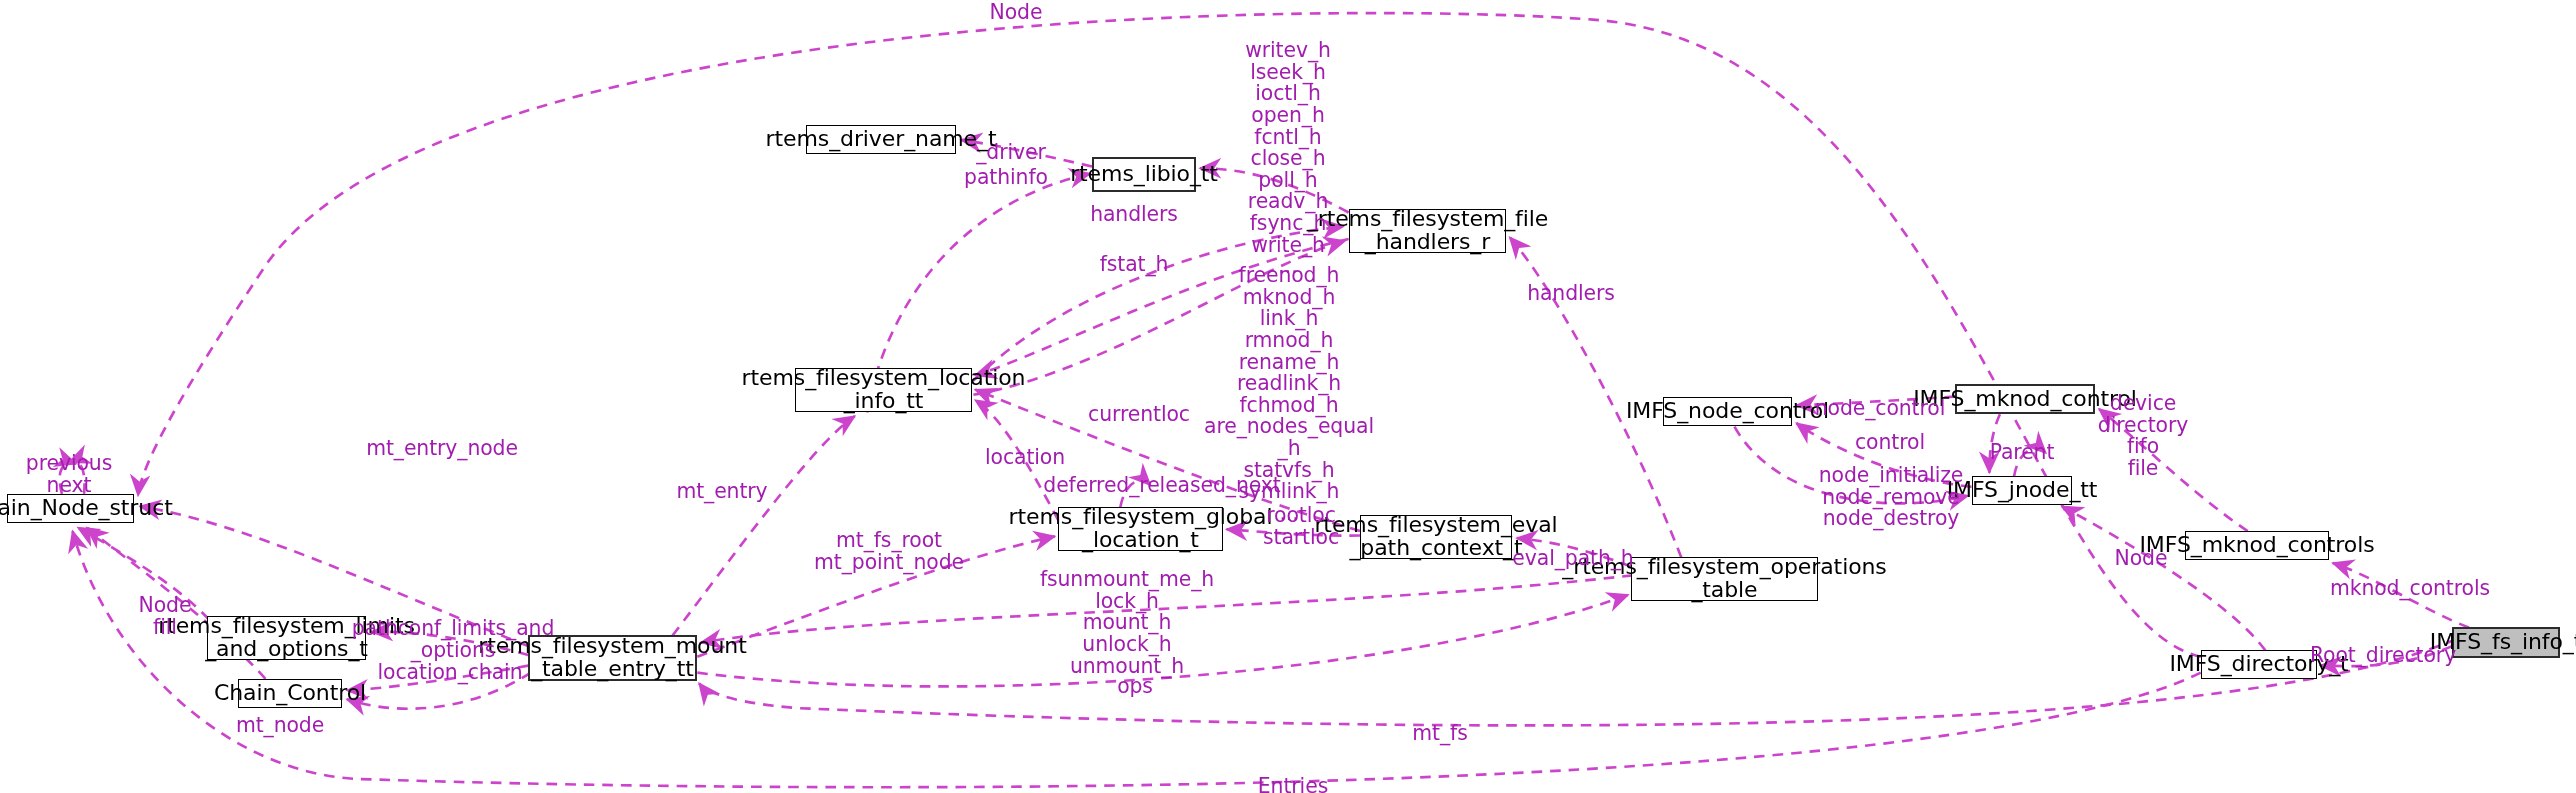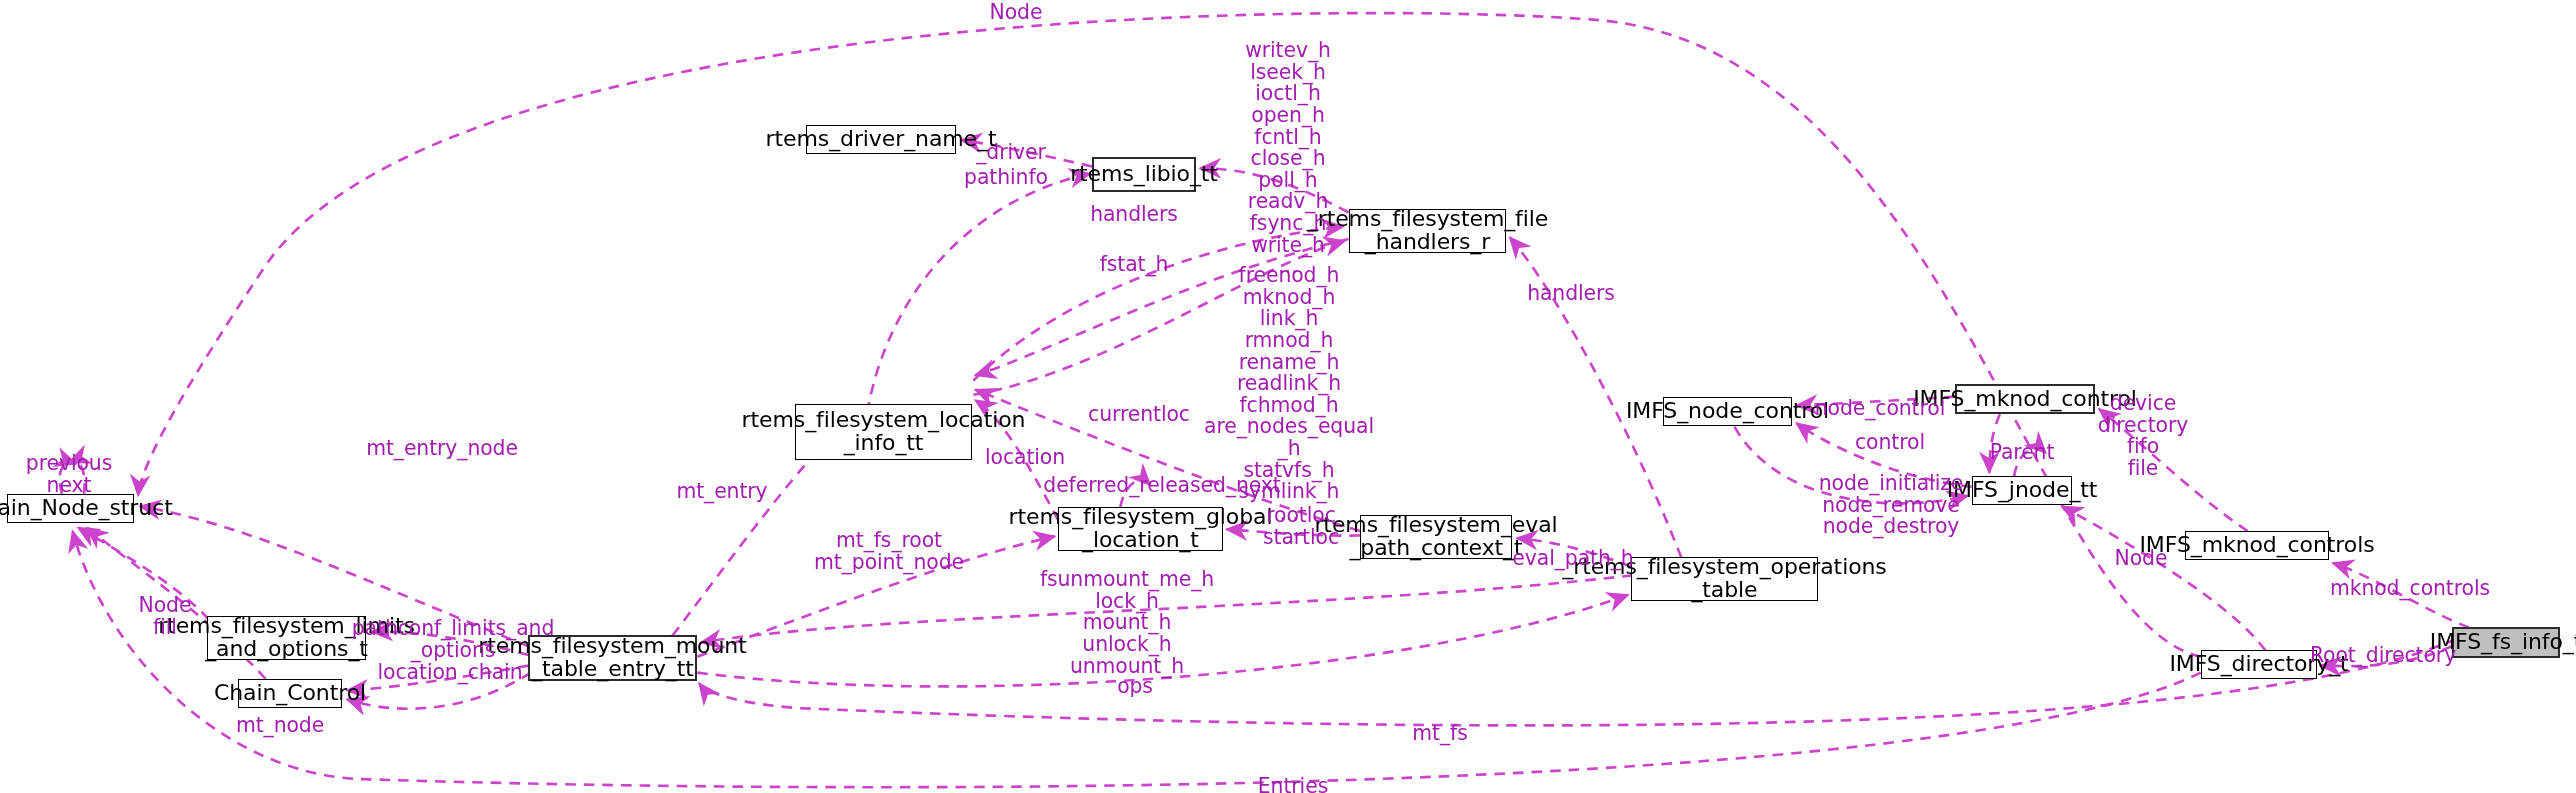--- a/index.html
+++ b/index.html
@@ -150,21 +150,21 @@
   </svg>
 
   <div class="node" style="left:7px;top:494px;width:127px;height:29px;">Chain_Node_struct</div>
   <div class="node" style="left:207px;top:616px;width:159px;height:44px;">rtems_filesystem_limits
 _and_options_t</div>
   <div class="node" style="left:238px;top:679px;width:104px;height:29px;">Chain_Control</div>
   <div class="node" style="left:806px;top:125px;width:150px;height:29px;">rtems_driver_name_t</div>
   <div class="node thick" style="left:1092px;top:157px;width:104px;height:35px;">rtems_libio_tt</div>
   <div class="node" style="left:1349px;top:209px;width:157px;height:44px;">_rtems_filesystem_file
 _handlers_r</div>
-  <div class="node" style="left:795px;top:368px;width:177px;height:56px;margin-top:36px;">rtems_filesystem_location
+  <div class="node" style="left:795px;top:368px;width:177px;height:44px;">rtems_filesystem_location
 _info_tt</div>
   <div class="node thick" style="left:528px;top:635px;width:169px;height:46px;">rtems_filesystem_mount
 _table_entry_tt</div>
   <div class="node" style="left:1058px;top:507px;width:165px;height:44px;">rtems_filesystem_global
 _location_t</div>
   <div class="node" style="left:1360px;top:515px;width:152px;height:44px;">rtems_filesystem_eval
 _path_context_t</div>
   <div class="node" style="left:1631px;top:557px;width:187px;height:44px;">_rtems_filesystem_operations
 _table</div>
   <div class="node" style="left:1663px;top:397px;width:129px;height:29px;">IMFS_node_control</div>
@@ -210,21 +210,21 @@
   <div class="edge-label" style="left:1025px;top:447px;">location</div>
   <div class="edge-label" style="left:1139px;top:404px;">currentloc</div>
   <div class="edge-label" style="left:1162px;top:475px;">deferred_released_next</div>
   <div class="edge-label" style="left:1301px;top:505px;">rootloc
 startloc</div>
   <div class="edge-label" style="left:889px;top:530px;">mt_fs_root
 mt_point_node</div>
   <div class="edge-label" style="left:1880px;top:398px;">node_control</div>
   <div class="edge-label" style="left:1890px;top:432px;">control</div>
   <div class="edge-label" style="left:2022px;top:442px;">Parent</div>
-  <div class="edge-label" style="left:1891px;top:465px;margin-top:8px;">node_initialize
+  <div class="edge-label" style="left:1891px;top:465px;">node_initialize
 node_remove
 node_destroy</div>
   <div class="edge-label" style="left:2143px;top:393px;">device
 directory
 fifo
 file</div>
   <div class="edge-label" style="left:1573px;top:548px;">eval_path_h</div>
   <div class="edge-label" style="left:2141px;top:548px;">Node</div>
   <div class="edge-label" style="left:2410px;top:578px;">mknod_controls</div>
   <div class="edge-label" style="left:453px;top:618px;">pathconf_limits_and

